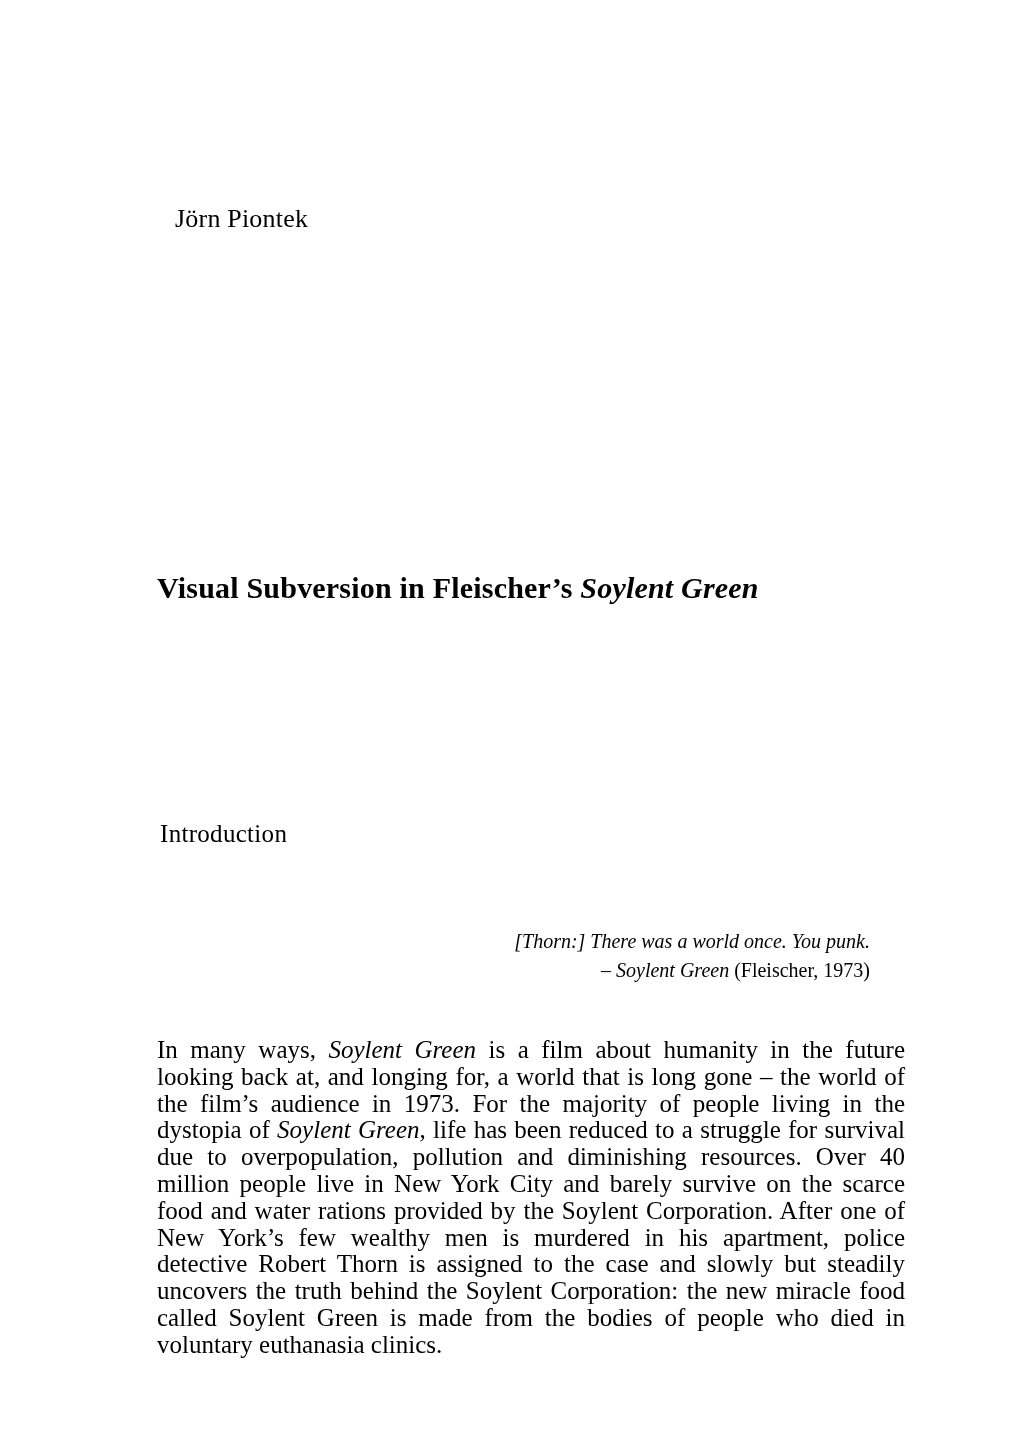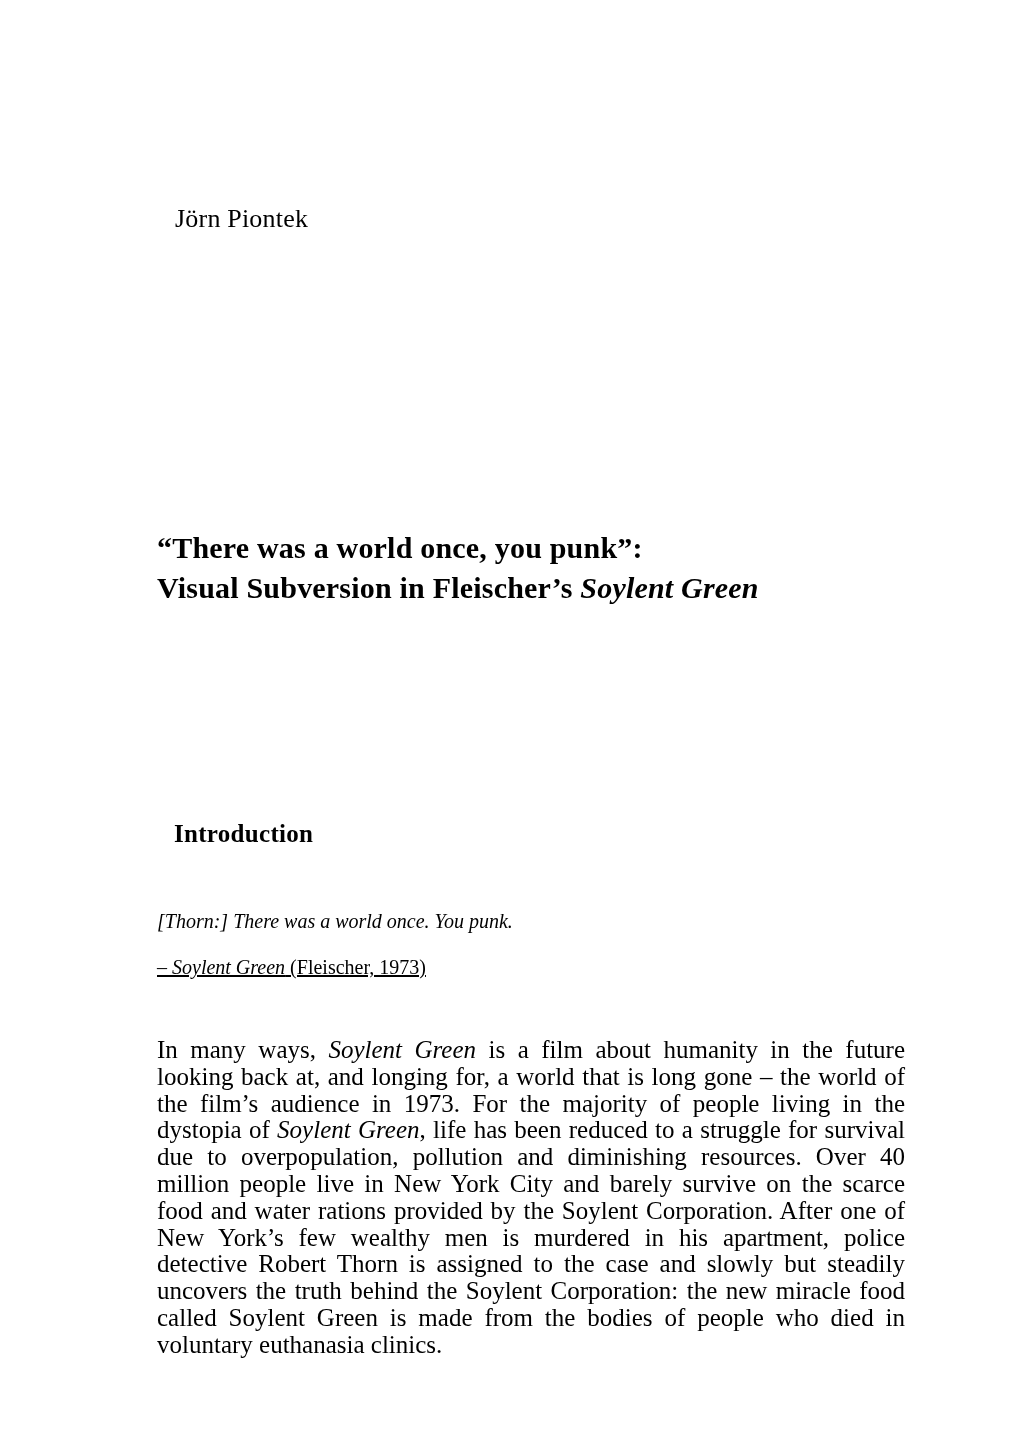--- a/index.html
+++ b/index.html
@@ -37,40 +37,39 @@
     font-size: 30px;
     font-weight: bold;
     line-height: 40px;
     letter-spacing: 0.2px;
   }
   .title .it {
     font-style: italic;
   }
   .section-heading {
     position: absolute;
-    left: 174px;
+    left: 160px;
     top: 820px;
     font-size: 25px;
-    font-weight: bold;
+    font-weight: normal;
     letter-spacing: 0.3px;
   }
   .epigraph {
     position: absolute;
     left: 157px;
-    top: 908px;
+    top: 928px;
     width: 713px; 
-    text-align: left;
+    text-align: right;
     font-size: 20px;
     line-height: 26px;
     font-style: italic;
   }
   .epigraph .attribution {
-    margin-top: 20px;
+    margin-top: 3px;
     font-style: normal;
-    text-decoration: underline;
   }
   .epigraph .attribution .it {
     font-style: italic;
   }
   .body-text {
     position: absolute;
     left: 157px;
     top: 1037px;
     width: 748px;
     font-size: 25px;
@@ -82,21 +81,21 @@
   }
 </style>
 </head>
 <body>
 
 <div class="page">
 
   <div class="author">Jörn Piontek</div>
 
   <div class="title">
-    <span>“There was a world once, you punk”:</span><br>
+    <br>
     <span>Visual Subversion in Fleischer’s </span><span class="it">Soylent Green</span>
   </div>
 
   <div class="section-heading">Introduction</div>
 
   <div class="epigraph">
     <div>[Thorn:] There was a world once. You punk.</div>
     <div class="attribution">
       <span>– </span><span class="it">Soylent Green</span><span> (Fleischer, 1973)</span>
     </div>

